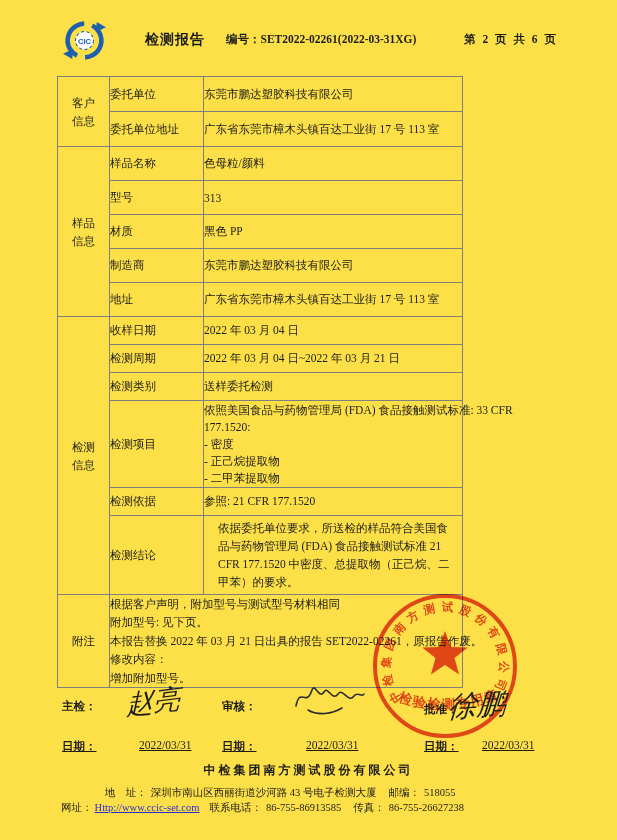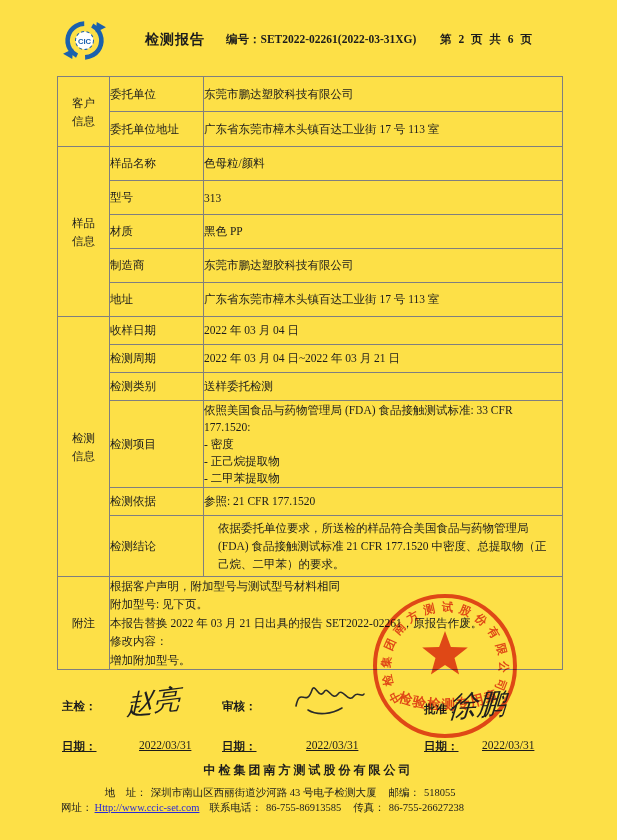--- a/index.html
+++ b/index.html
@@ -2,23 +2,23 @@
 <html><head>
 <meta charset="utf-8">
 <style>
   html,body{margin:0;padding:0;background:#fff;}
   .page{position:relative;width:617px;height:840px;background:#fde047;overflow:hidden;
         font-family:"Liberation Serif","DejaVu Serif",serif;color:#1c1c1c;}
   
   .logo{position:absolute;left:61px;top:19px;width:47px;height:43px;}
   .hdr-title{position:absolute;left:145px;top:31px;font-size:14px;font-weight:bold;letter-spacing:1px;}
   .hdr-no{position:absolute;left:226px;top:32px;font-size:11.5px;font-weight:bold;}
-  .hdr-page{position:absolute;left:440px;top:32px;font-size:11.5px;font-weight:bold;letter-spacing:2px;}
-  
-  table.report{position:absolute;left:57px;top:76px;width:506px;border-collapse:collapse;
+  .hdr-page{position:absolute;left:464px;top:32px;font-size:11.5px;font-weight:bold;letter-spacing:2px;}
+  
+  table.report{position:absolute;left:57px;top:76px;width:406px;border-collapse:collapse;
                table-layout:fixed;font-size:11.5px;z-index:1;}
   table.report td{border:1px solid #7f7f7f;padding:0;vertical-align:middle;}
   td.sec{text-align:center;line-height:18px;}
   td.lbl{padding-left:12px;}
   td.val{padding-left:14px;padding-right:6px;}
   tr.h34 td{height:34px;}
   tr.h33 td{height:33px;}
   tr.h27 td{height:27px;}
   tr.hitems td{height:86px;}
   tr.hconc td{height:56px;}

